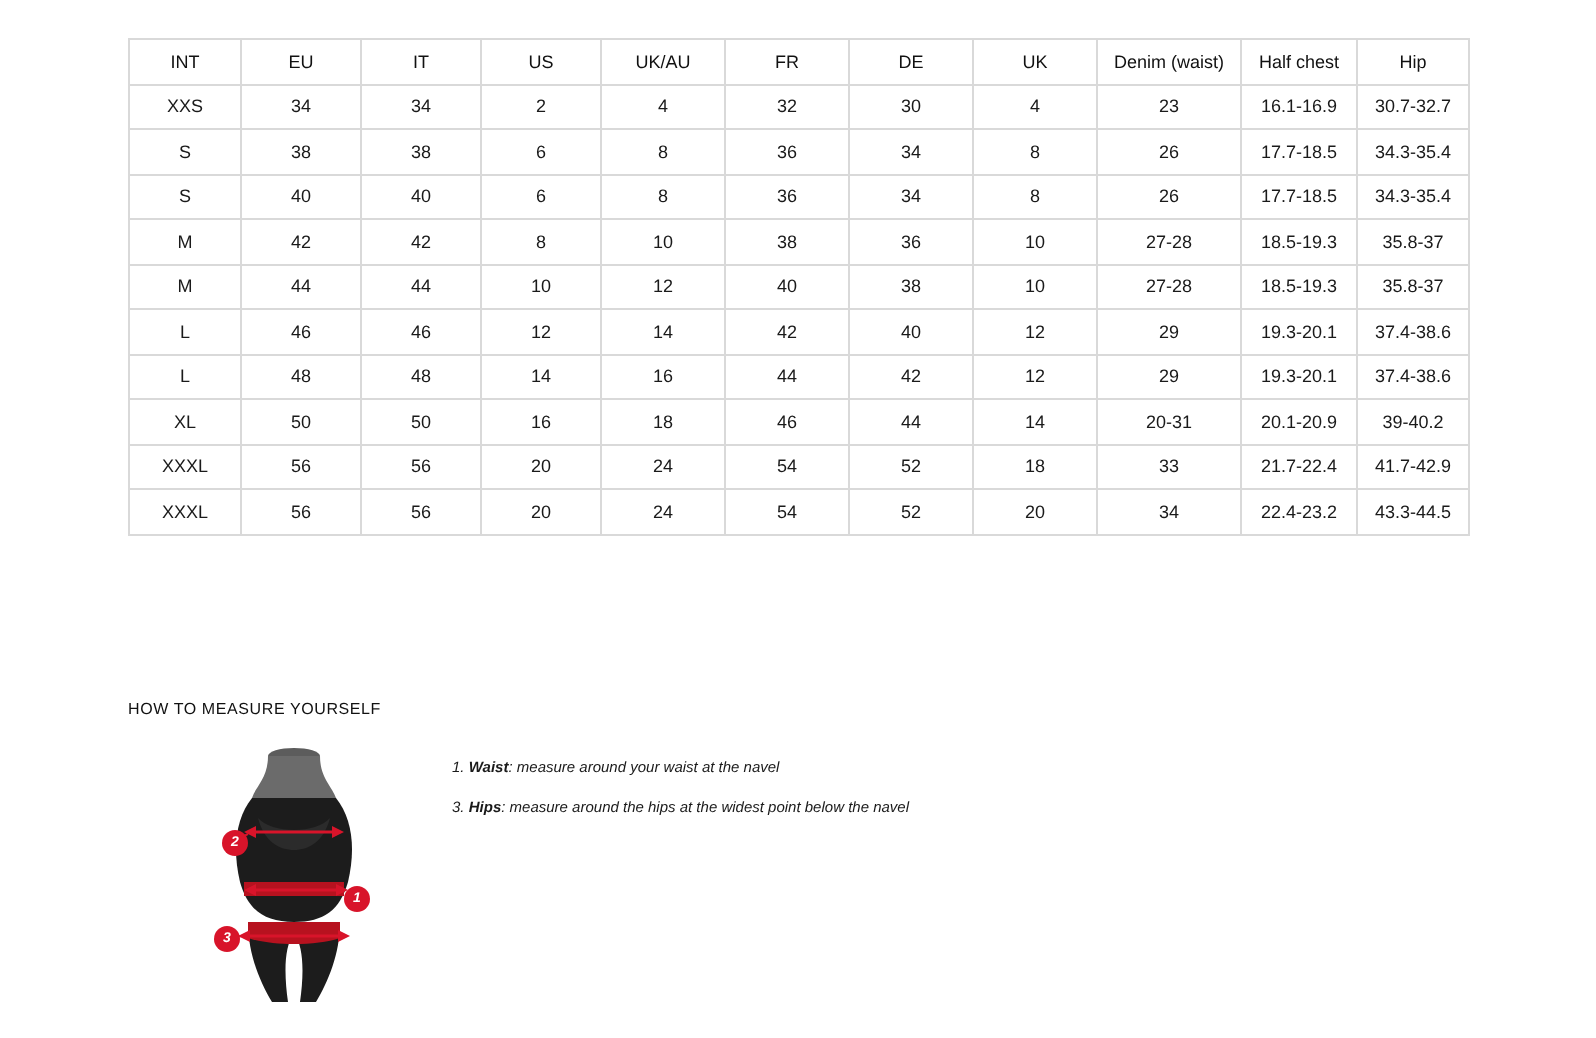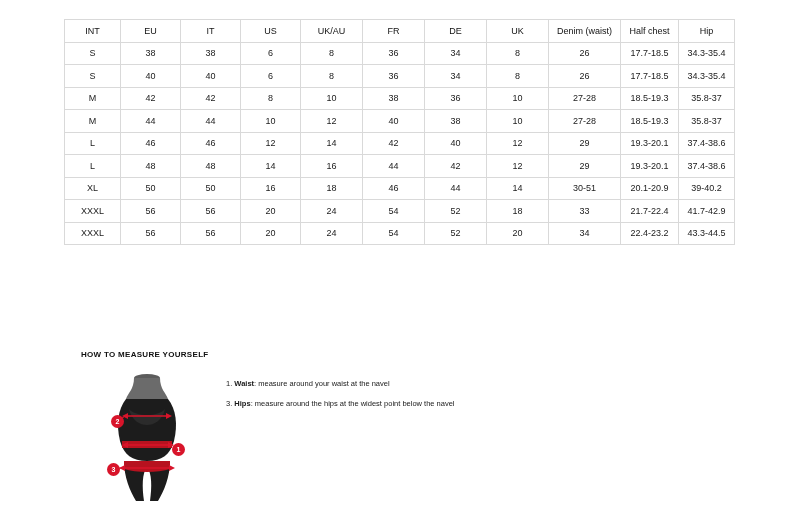--- a/index.html
+++ b/index.html
@@ -62,30 +62,30 @@
 
   
   .measure-section {
     position: absolute;
     left: 64px;
     top: 350px;
     width: 700px;
   }
   .measure-title {
     font-size: 8px;
-    font-weight: bold;
+    font-weight: normal;
     letter-spacing: 0.3px;
     color: #111;
     margin-bottom: 10px;
-    margin-left: 17px;
   }
   .measure-body {
     position: relative;
     display: flex;
     align-items: flex-start;
+    font-style: italic;
   }
   .figure-area {
     position: relative;
     width: 120px;
     height: 140px;
     margin-left: 20px;
     flex: 0 0 120px;
   }
   .notes {
     margin-left: 22px;
@@ -148,20 +148,33 @@
           <td>FR</td>
           <td>DE</td>
           <td>UK</td>
           <td>Denim (waist)</td>
           <td>Half chest</td>
           <td>Hip</td>
         </tr>
       </thead>
       <tbody>
         <tr>
+          <td>XXS</td>
+          <td>34</td>
+          <td>34</td>
+          <td>2</td>
+          <td>4</td>
+          <td>32</td>
+          <td>30</td>
+          <td>4</td>
+          <td>23</td>
+          <td>16.1-16.9</td>
+          <td>30.7-32.7</td>
+        </tr>
+        <tr>
           <td>S</td>
           <td>38</td>
           <td>38</td>
           <td>6</td>
           <td>8</td>
           <td>36</td>
           <td>34</td>
           <td>8</td>
           <td>26</td>
           <td>17.7-18.5</td>
@@ -234,21 +247,21 @@
         </tr>
         <tr>
           <td>XL</td>
           <td>50</td>
           <td>50</td>
           <td>16</td>
           <td>18</td>
           <td>46</td>
           <td>44</td>
           <td>14</td>
-          <td>30-51</td>
+          <td>20-31</td>
           <td>20.1-20.9</td>
           <td>39-40.2</td>
         </tr>
         <tr>
           <td>XXXL</td>
           <td>56</td>
           <td>56</td>
           <td>20</td>
           <td>24</td>
           <td>54</td>

